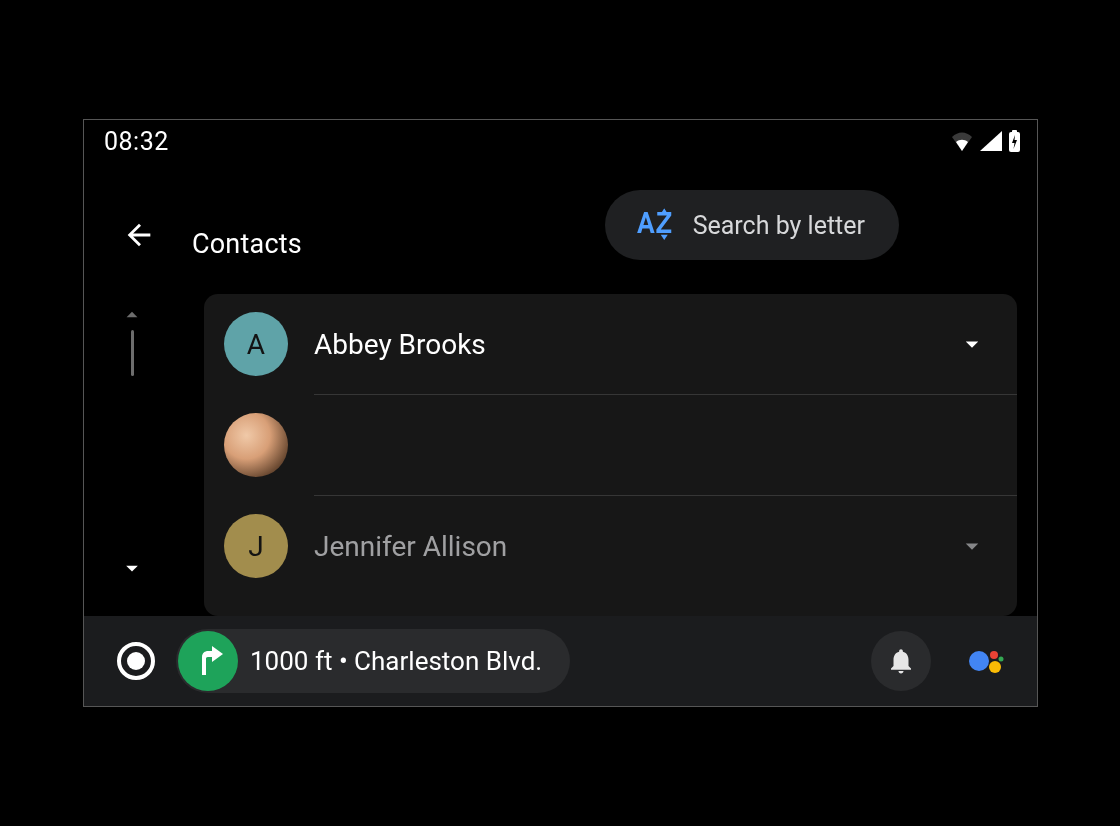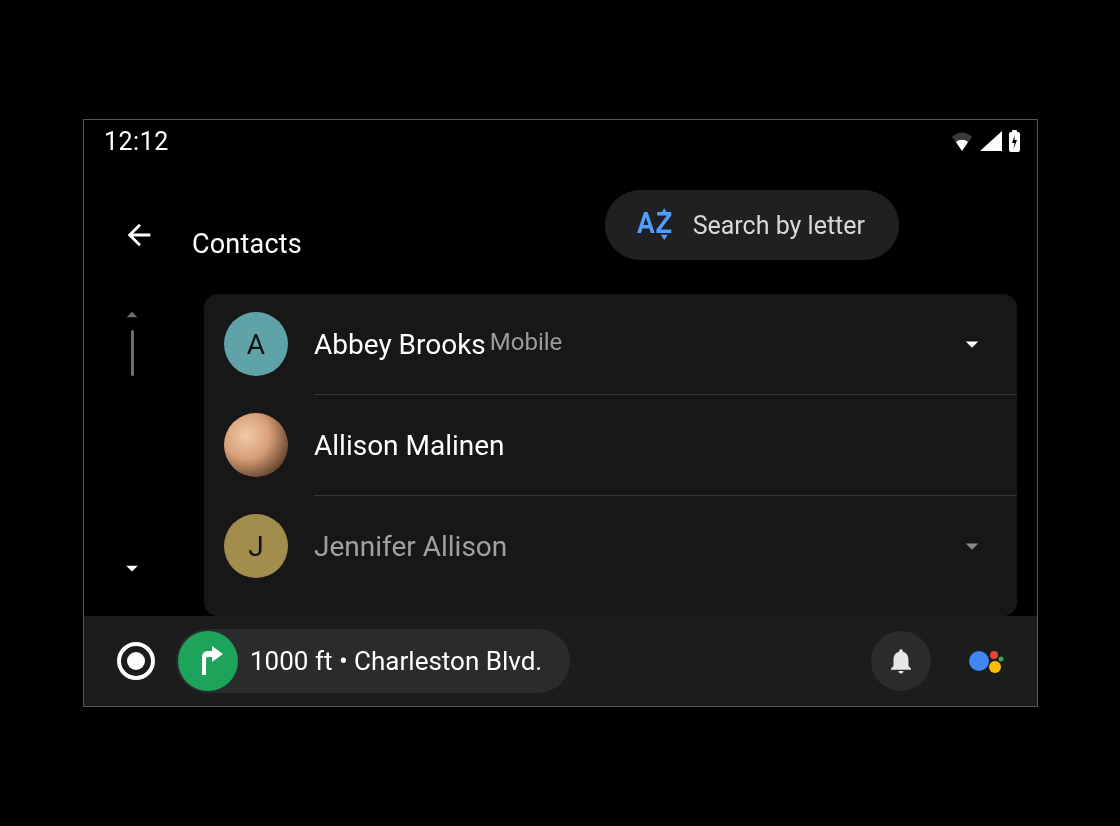--- a/index.html
+++ b/index.html
@@ -173,21 +173,21 @@
     margin-left: 14px;
   }
   svg { display:block; }
 </style>
 </head>
 <body>
 
 <div class="frame">
 
   <div class="statusbar">
-    <span class="clock">12:12</span>
+    <span class="clock">08:32</span>
     <div class="status-icons">
       <span>
         <svg width="24" height="20" viewBox="0 0 24 20">
           <path d="M12 20 L22 6 C16 0 8 0 2 6 Z" fill="#3a3a3a"></path>
           <path d="M12 20 L18 11 C14.5 8 9.5 8 6 11 Z" fill="#fff"></path>
         </svg>
       </span>
       <span>
         <svg width="22" height="20" viewBox="0 0 22 20">
           <path d="M0 20 L22 20 L22 0 Z" fill="#fff"></path>
@@ -237,35 +237,31 @@
         </svg>
     </span>
   </div>
 
   <div class="list">
 
     <div class="row">
       <div class="avatar teal">A</div>
       <div class="txt">
         <span class="name">Abbey Brooks</span>
-        <span class="sub">Mobile</span>
       </div>
       <span class="expand">
         <svg width="30" height="30" viewBox="0 0 24 24">
             <path d="M7 10l5 5 5-5z" fill="#fff"></path>
           </svg>
       </span>
     </div>
     <div class="row-sep"></div>
 
     <div class="row">
       <div class="avatar photo"></div>
-      <div class="txt">
-        <span class="name">Allison Malinen</span>
-      </div>
     </div>
     <div class="row-sep"></div>
 
     <div class="row partial">
       <div class="avatar olive">J</div>
       <div class="txt">
         <span class="name">Jennifer Allison</span>
       </div>
       <span class="expand">
         <svg width="30" height="30" viewBox="0 0 24 24">

